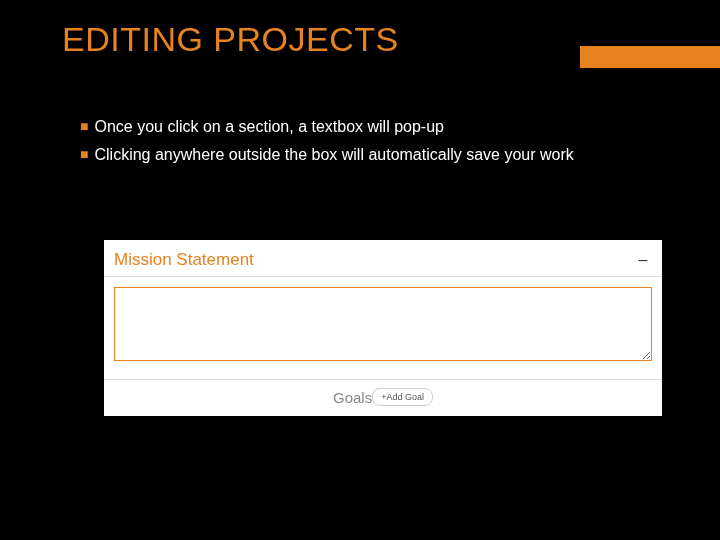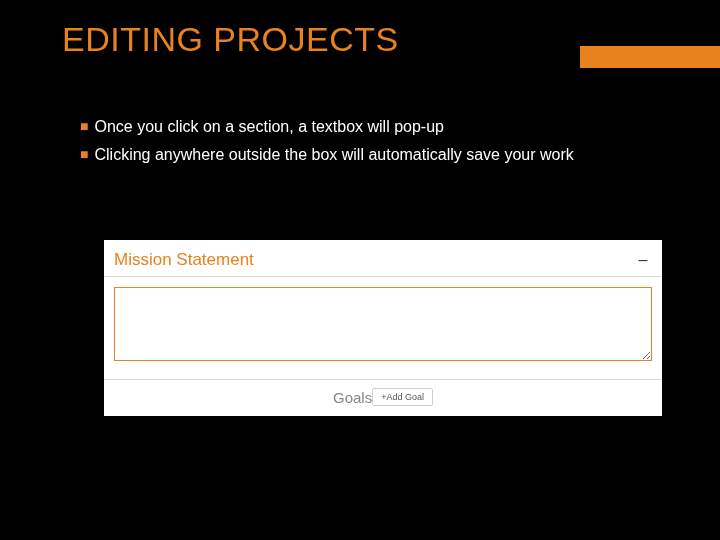--- a/index.html
+++ b/index.html
@@ -97,21 +97,21 @@
     .goals-row .g-label {
       color: #888;
       font-size: 15px;
     }
     .addgoal {
       border: 1px solid #cfcfcf;
       background: #fff;
       color: #555;
       font-size: 9px;
       padding: 3px 8px;
-      border-radius: 2px;
+      border-radius: 8px;
     }
   </style>
 </head>
 <body>
 
 <div class="title">EDITING PROJECTS</div>
 <div class="accent-bar"></div>
 
 <div class="bullets">
   <div class="row">

